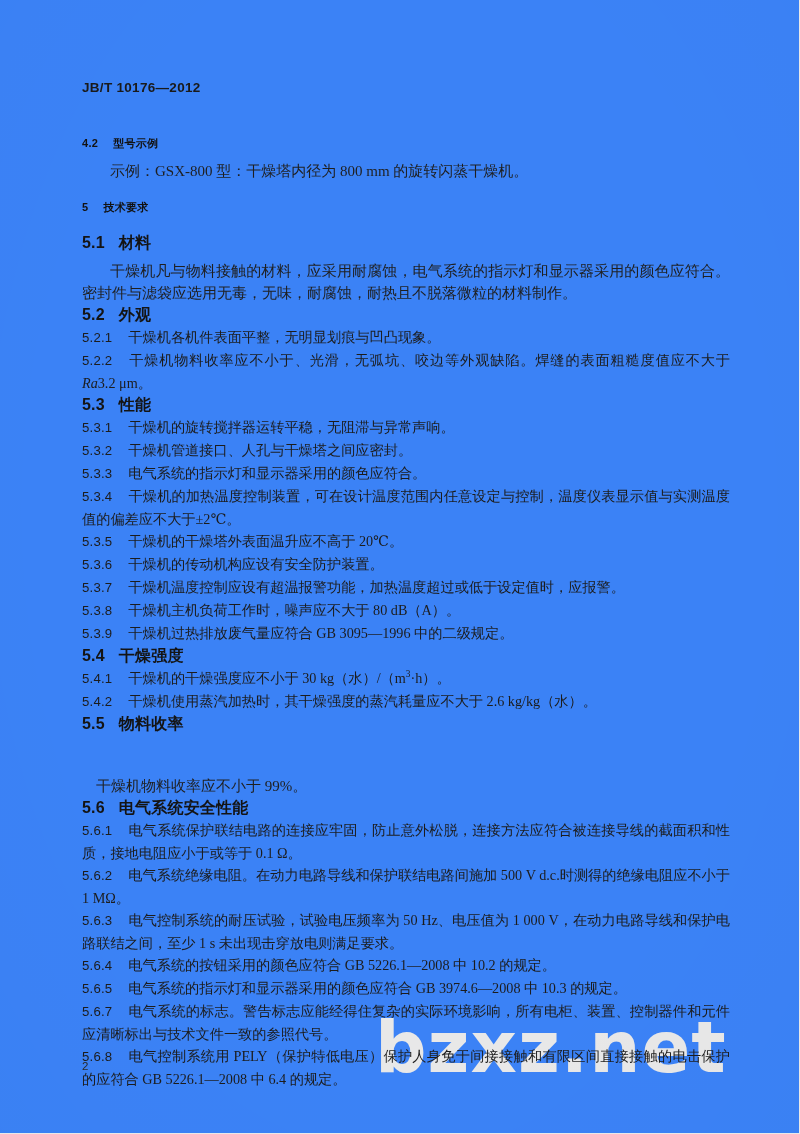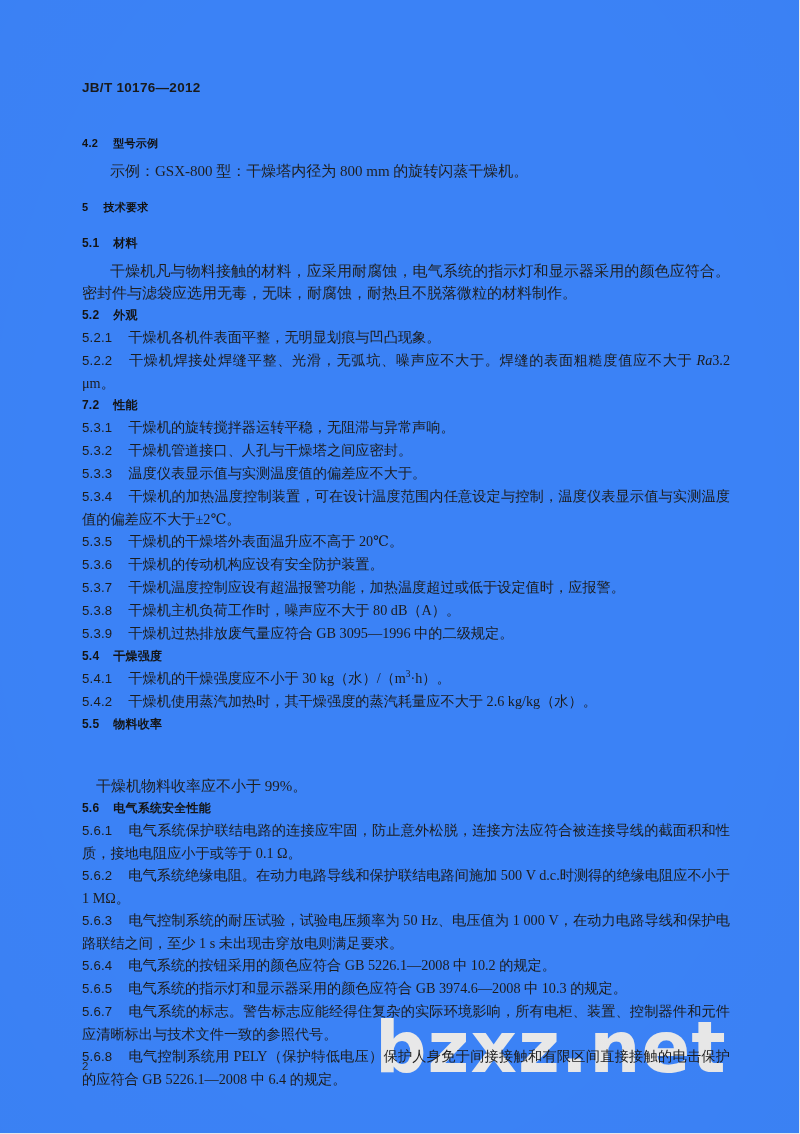--- a/index.html
+++ b/index.html
@@ -88,21 +88,21 @@
     font-family: "Liberation Sans", sans-serif;
     font-size: 13.2px;
     letter-spacing: 0.2px;
   }
   .clause .gap-m { display: inline-block; width: 16px; }
 
   
   .head {
     margin: 0;
     font-family: "Liberation Sans", sans-serif;
-    font-size: 12px;
+    font-size: 16px;
     line-height: 22px;
     font-weight: 700;
     color: #141414;
     letter-spacing: 0.2px;
   }
   .head .num { font-weight: 700; }
   .head .gap { display: inline-block; width: 14px; }
 
   
   .head-major {
@@ -168,36 +168,36 @@
 
     <div class="head">
       <span class="num">5.2</span><span class="gap"></span><span>外观</span>
     </div>
 
     <div class="clause">
       <span class="num">5.2.1</span><span class="gap-m"></span><span>干燥机各机件表面平整，无明显划痕与凹凸现象。</span>
     </div>
 
     <div class="clause">
-      <span class="num">5.2.2</span><span class="gap-m"></span><span>干燥机焊接处焊缝平整、光滑，无弧坑、噪声应不大于。焊缝的表面粗糙度值应不大于 </span><span class="lat ital">Ra</span><span class="lat">3.2 μm。</span>
-    </div>
-
-
-    <div class="head">
-      <span class="num">7.2</span><span class="gap"></span><span>性能</span>
+      <span class="num">5.2.2</span><span class="gap-m"></span><span>干燥机物料收率应不小于、光滑，无弧坑、咬边等外观缺陷。焊缝的表面粗糙度值应不大于 </span><span class="lat ital">Ra</span><span class="lat">3.2 μm。</span>
+    </div>
+
+
+    <div class="head">
+      <span class="num">5.3</span><span class="gap"></span><span>性能</span>
     </div>
 
     <div class="clause">
       <span class="num">5.3.1</span><span class="gap-m"></span><span>干燥机的旋转搅拌器运转平稳，无阻滞与异常声响。</span>
     </div>
     <div class="clause">
       <span class="num">5.3.2</span><span class="gap-m"></span><span>干燥机管道接口、人孔与干燥塔之间应密封。</span>
     </div>
     <div class="clause">
-      <span class="num">5.3.3</span><span class="gap-m"></span><span>温度仪表显示值与实测温度值的偏差应不大于。</span>
+      <span class="num">5.3.3</span><span class="gap-m"></span><span>电气系统的指示灯和显示器采用的颜色应符合。</span>
     </div>
     <div class="clause">
       <span class="num">5.3.4</span><span class="gap-m"></span><span>干燥机的加热温度控制装置，可在设计温度范围内任意设定与控制，温度仪表显示值与实测温度值的偏差应不大于±2℃。</span>
     </div>
     <div class="clause">
       <span class="num">5.3.5</span><span class="gap-m"></span><span>干燥机的干燥塔外表面温升应不高于 20℃。</span>
     </div>
     <div class="clause">
       <span class="num">5.3.6</span><span class="gap-m"></span><span>干燥机的传动机构应设有安全防护装置。</span>
     </div>

